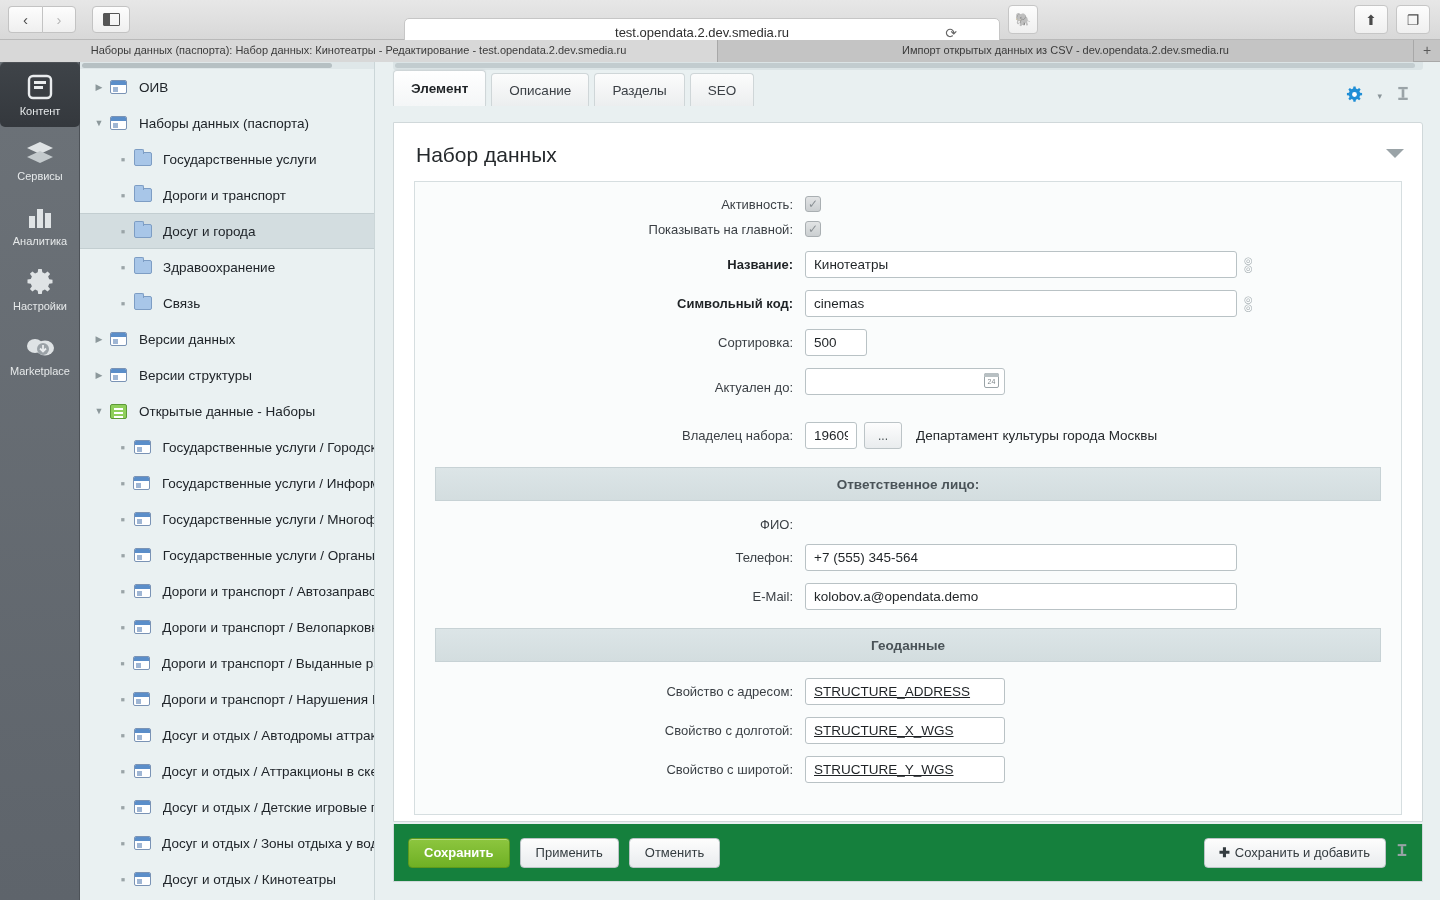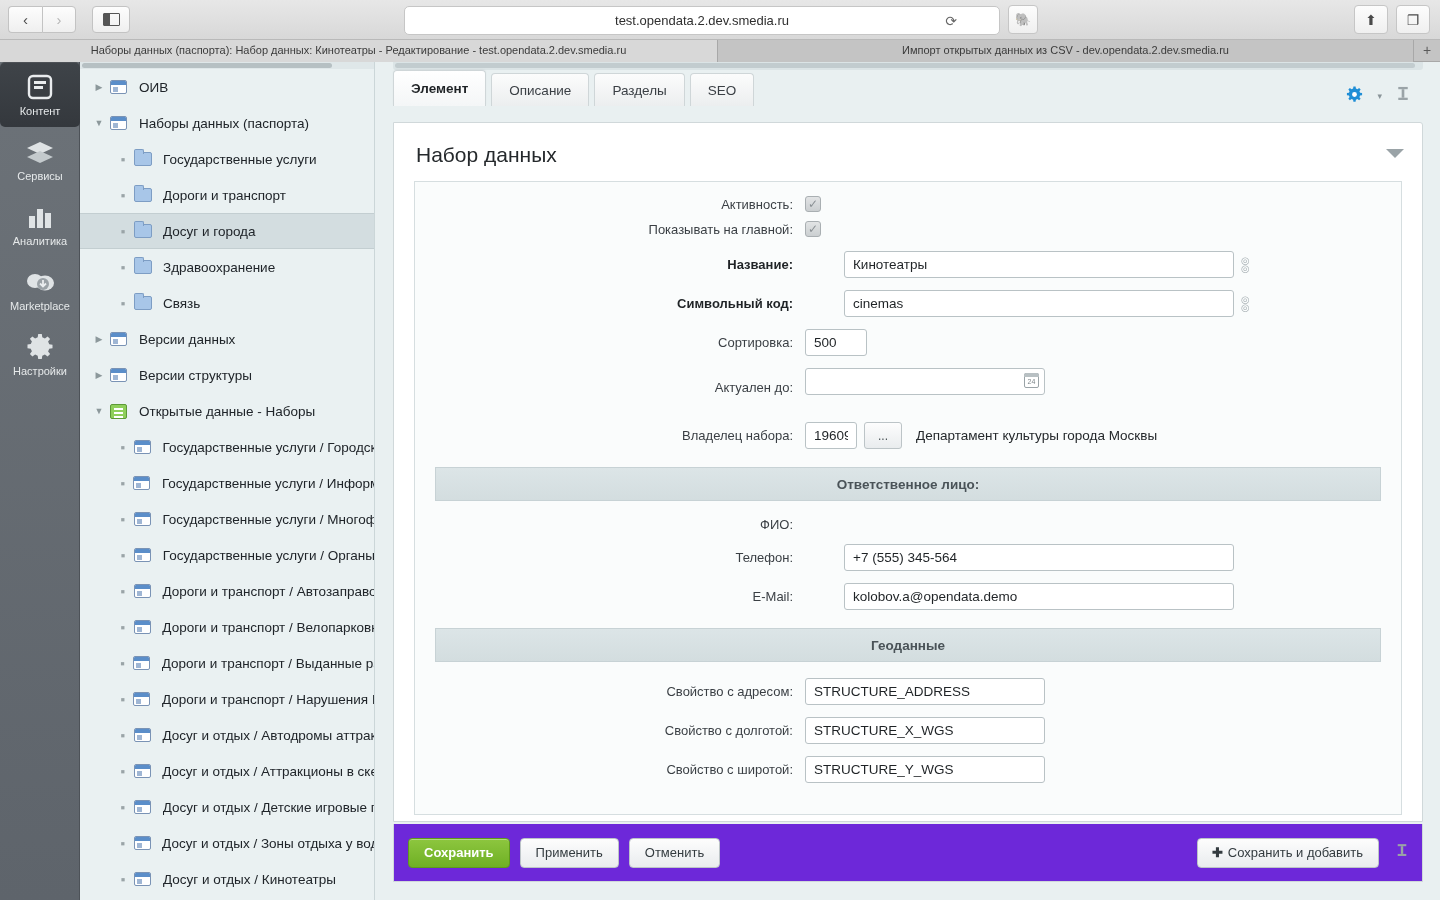--- a/index.html
+++ b/index.html
@@ -37,21 +37,21 @@
     width: 38px; height: 27px;
     background: linear-gradient(to bottom, #fdfdfd, #efefef);
     border: 1px solid #c3c3c3; border-radius: 4px;
     display: flex; align-items: center; justify-content: center;
     cursor: pointer;
   }
   .sb-icon { width: 17px; height: 13px; border: 1.4px solid #555; border-radius: 1px; display: flex; }
   .sb-icon i { display: block; width: 6px; border-right: 1.4px solid #555; background: #555; }
 
   .urlbar {
-    position: absolute; left: 404px; top: 6px; width: 596px; height: 29px;
+    position: absolute; left: 404px; top: 18px; width: 596px; height: 29px;
     background: #ffffff; border: 1px solid #c6c6c6; border-radius: 5px;
     display: flex; align-items: center; justify-content: center;
     font-size: 13px; color: #2f2f2f;
     cursor: text;
   }
   .reload-icon {
     position: absolute; right: 42px; top: 50%; transform: translateY(-50%);
     font-size: 14px; color: #666; cursor: pointer;
   }
   .evernote-btn {
@@ -232,22 +232,22 @@
     font-size: 13px; color: #3a3f44;
   }
   .flabel.b { font-weight: bold; color: #1f2326; }
   .fval { display: flex; align-items: center; }
 
   input[type=text].inp {
     font-family: "Liberation Sans", sans-serif; font-size: 13.5px; color: #1f2326;
     border: 1px solid #b9c2c5; border-radius: 3px;
     background: #fff; padding: 5px 8px; height: 27px; outline: none;
   }
-  .inp.wide { width: 390px; margin-left: 39px; }
-  .inp.med  { width: 240px; }
+  .inp.wide { width: 432px; }
+  .inp.med  { width: 200px; text-decoration: underline; }
   .inp.small{ width: 62px; }
 
   .cbx {
     width: 16px; height: 16px; border: 1px solid #a9afb2; border-radius: 3px;
     background: linear-gradient(to bottom,#e2e4e5,#cbcfd1);
     display: inline-flex; align-items: center; justify-content: center;
     color: #8a9094; font-size: 12px; cursor: pointer;
   }
 
   .link-ico {
@@ -279,37 +279,37 @@
     margin: 18px 20px 16px 20px;
     background: linear-gradient(to bottom,#dce5e7,#d3dddf);
     border: 1px solid #c7d2d5;
     height: 34px; line-height: 33px; text-align: center;
     font-size: 13.5px; font-weight: bold; color: #4a5358;
   }
 
   
   .btnbar {
     position: absolute; left: 18px; top: 762px; width: 1030px; height: 58px;
-    background: #6d28d9; border: 1px solid #d0d8da; border-top: none;
+    background: #15803d; border: 1px solid #d0d8da; border-top: none;
     display: flex; align-items: center; padding: 0 14px;
   }
   .btn {
     height: 30px; padding: 0 15px; margin-right: 10px;
     border-radius: 4px; font-size: 13px; cursor: pointer;
     border: 1px solid #bcc4c7;
     background: linear-gradient(to bottom,#fdfdfd,#e9ecee);
     color: #333b3f;
     font-family: "Liberation Sans", sans-serif;
   }
   .btn.primary {
     background: linear-gradient(to bottom,#8dc63f 0%,#6fb024 100%);
     border: 1px solid #5e9a1c; color: #fff; font-weight: bold;
     box-shadow: inset 0 1px 0 rgba(255,255,255,.35);
   }
-  .btn.sad { margin-left: auto; margin-right: 17px; padding-left: 14px; }
+  .btn.sad { margin-left: auto; margin-right: 10px; padding-left: 14px; }
   .plus { font-weight: bold; margin-right: 5px; }
   .bar-pin { color: #9aa3a7; font-size: 15px; cursor: pointer; }
 </style>
 </head>
 <body>
 
 <div class="browser-chrome">
   <div class="nav-group">
     <div class="nav-btn back">
       <span>‹</span>
@@ -377,42 +377,42 @@
 
     <div class="rail-item">
       <div class="rail-ico">
         <svg width="28" height="26" viewBox="0 0 28 26">
             <rect x="3" y="12" width="6" height="12" fill="#dfe3e5"></rect>
             <rect x="11" y="5" width="6" height="19" fill="#dfe3e5"></rect>
             <rect x="19" y="9" width="6" height="15" fill="#dfe3e5"></rect>
           </svg>
       </div>
       <span class="rail-label">Аналитика</span>
+    </div>
+
+    <div class="rail-item">
+      <div class="rail-ico">
+        <svg width="28" height="28" viewBox="0 0 28 28">
+            <path fill="#dfe3e5" d="M14 8.5a5.5 5.5 0 100 11 5.5 5.5 0 000-11zm0 8.2a2.7 2.7 0 110-5.4 2.7 2.7 0 010 5.4z"></path>
+            <path fill="#dfe3e5" d="M12.2 1h3.6l.5 3.3 2.6 1.1 2.7-2 2.5 2.5-2 2.7 1.1 2.6 3.3.5v3.6l-3.3.5-1.1 2.6 2 2.7-2.5 2.5-2.7-2-2.6 1.1-.5 3.3h-3.6l-.5-3.3-2.6-1.1-2.7 2L3.9 21l2-2.7-1.1-2.6L1.5 15.2v-3.6l3.3-.5 1.1-2.6-2-2.7L6.4 3.4l2.7 2 2.6-1.1z"></path>
+          </svg>
+      </div>
+      <span class="rail-label">Настройки</span>
     </div>
 
     <div class="rail-item">
       <div class="rail-ico">
         <svg width="32" height="26" viewBox="0 0 32 26">
             <ellipse cx="11" cy="12" rx="8" ry="7" fill="#dfe3e5"></ellipse>
             <ellipse cx="21" cy="14" rx="9" ry="7.5" fill="#dfe3e5"></ellipse>
             <circle cx="19" cy="15" r="6" fill="#9aa1a6"></circle>
             <path d="M19 11 v6 M16 14.5 l3 3 3-3" stroke="#e9ecee" stroke-width="1.8" fill="none"></path>
           </svg>
       </div>
       <span class="rail-label">Marketplace</span>
-    </div>
-
-    <div class="rail-item">
-      <div class="rail-ico">
-        <svg width="28" height="28" viewBox="0 0 28 28">
-            <path fill="#dfe3e5" d="M14 8.5a5.5 5.5 0 100 11 5.5 5.5 0 000-11zm0 8.2a2.7 2.7 0 110-5.4 2.7 2.7 0 010 5.4z"></path>
-            <path fill="#dfe3e5" d="M12.2 1h3.6l.5 3.3 2.6 1.1 2.7-2 2.5 2.5-2 2.7 1.1 2.6 3.3.5v3.6l-3.3.5-1.1 2.6 2 2.7-2.5 2.5-2.7-2-2.6 1.1-.5 3.3h-3.6l-.5-3.3-2.6-1.1-2.7 2L3.9 21l2-2.7-1.1-2.6L1.5 15.2v-3.6l3.3-.5 1.1-2.6-2-2.7L6.4 3.4l2.7 2 2.6-1.1z"></path>
-          </svg>
-      </div>
-      <span class="rail-label">Настройки</span>
     </div>
   </div>
 
   <div class="tree">
     <div class="tree-hscroll">
         <i></i>
       </div>
     <div id="tree-body" style="padding-top:7px;">
         <div class="tnode">
           <span class="arrow">▶</span>

